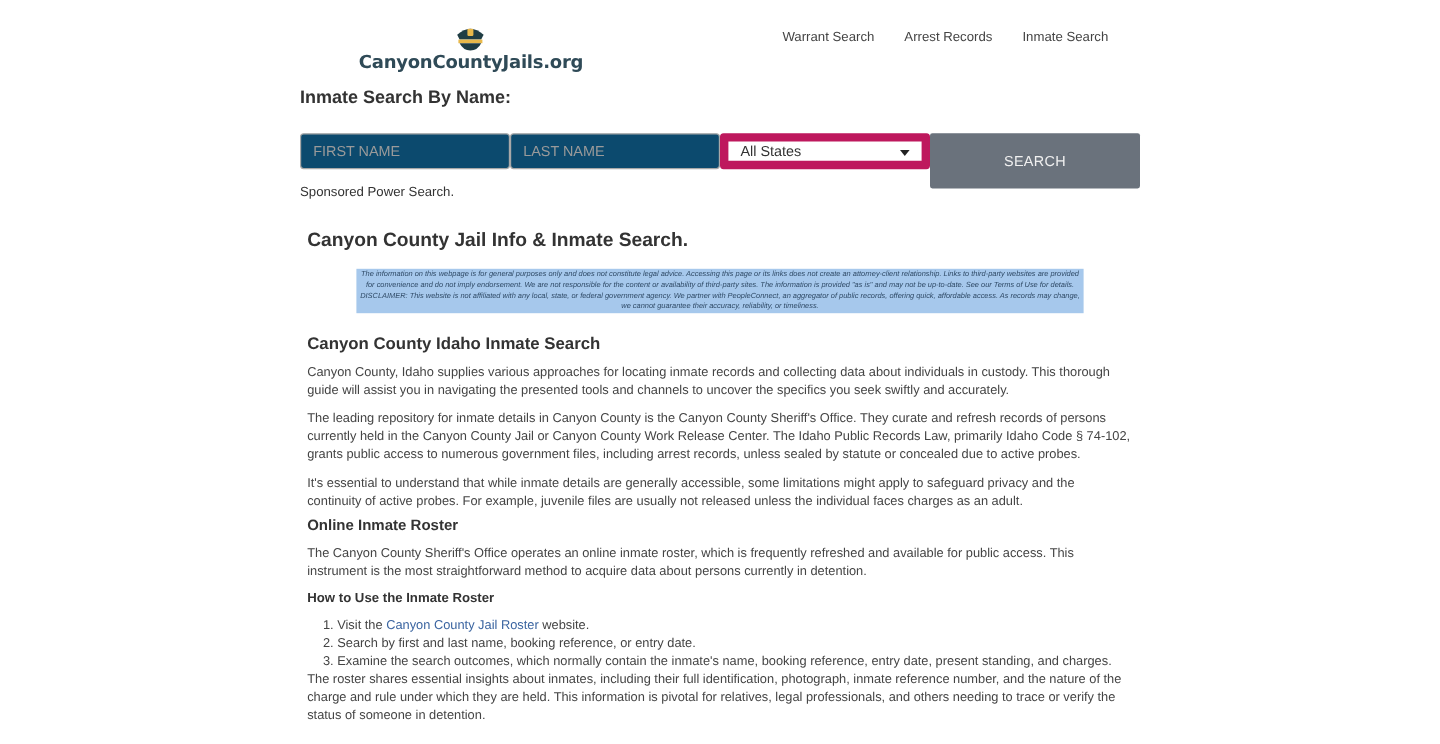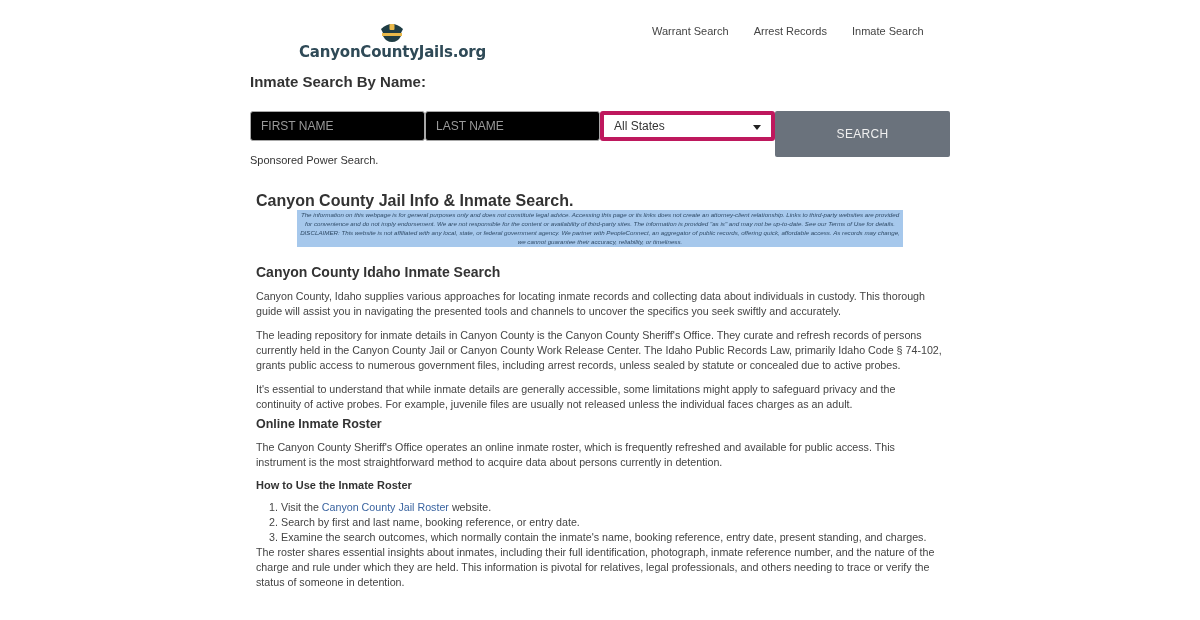--- a/index.html
+++ b/index.html
@@ -8,29 +8,29 @@
 
     .header { position: absolute; left: 0; top: 0; width: 1200px; height: 62px; }
     .logo { position: absolute; left: 297px; top: 19px; display: flex; align-items: center; flex-direction: column; }
     .logo svg { width: 28px; height: 24px; }
     .logo-text { font-family: "DejaVu Sans", sans-serif; font-weight: bold; font-size: 15px; color: #2f4a57; margin-left: 2px; letter-spacing: -0.2px; }
     .nav { position: absolute; top: 25px; left: 652px; display: flex; }
     .nav a { font-size: 11px; color: #444; text-decoration: none; margin-right: 25px; }
 
     .search-title { position: absolute; left: 250px; top: 73px; font-size: 15px; font-weight: bold; color: #333; }
     .search-row { position: absolute; left: 250px; top: 111px; display: flex; }
-    .field { width: 175px; height: 30px; border: 1px solid #a8a8a8; border-radius: 3px; font-size: 12px; padding: 0 10px; color: #999; font-family: "Liberation Sans", sans-serif; background: #000000; }
+    .field { width: 175px; height: 30px; border: 1px solid #a8a8a8; border-radius: 3px; font-size: 12px; padding: 0 10px; color: #999; font-family: "Liberation Sans", sans-serif; background: #0c4a6e; }
     .field::placeholder { color: #9a9a9a; }
-    .select { width: 175px; height: 30px; border: 4px solid #be185d; border-radius: 3px; font-size: 12px; padding: 0 10px; color: #333; display: flex; align-items: center; justify-content: space-between; background:#fff; }
+    .select { width: 175px; height: 30px; border: 7px solid #be185d; border-radius: 3px; font-size: 12px; padding: 0 10px; color: #333; display: flex; align-items: center; justify-content: space-between; background:#fff; }
     .caret { width: 0; height: 0; border-left: 4px solid transparent; border-right: 4px solid transparent; border-top: 5px solid #222; margin-top: 3px; }
     .search-btn { width: 175px; height: 46px; background: #6a727c; color: #f0f0f0; border: none; border-radius: 2px; font-size: 12px; letter-spacing: 0.3px; font-family: "Liberation Sans", sans-serif; }
     .sponsored { position: absolute; left: 250px; top: 154px; font-size: 11px; color: #333; }
 
     .content { position: absolute; left: 256px; top: 192px; width: 686px; }
-    .h-main { font-size: 16px; color: #333; margin-bottom: 0; }
+    .h-main { font-size: 16px; color: #333; margin-bottom: 14px; }
     .disclaimer { margin-left: 41px; width: 606px; height: 37px; background: #a6c8ec; color: #2f4a66; font-size: 6.2px; font-style: italic; line-height: 9px; text-align: center; padding: 0 2px; overflow: hidden; }
     .h-sub { font-size: 14px; color: #333; margin-top: 17px; margin-bottom: 9px; }
     .h-sub2 { font-size: 12.5px; color: #333; margin-top: -4px; margin-bottom: 9px; }
     p { font-size: 10.7px; line-height: 15px; color: #444; margin-bottom: 9px; }
     .h-bold { font-size: 11px; font-weight: bold; color: #333; margin-bottom: 9px; }
     ol { font-size: 10.7px; line-height: 15px; color: #444; padding-left: 25px; }
     ol a { color: #3a64a0; text-decoration: none; }
     .after-list { margin-top: 0; }
   </style>
 </head>

